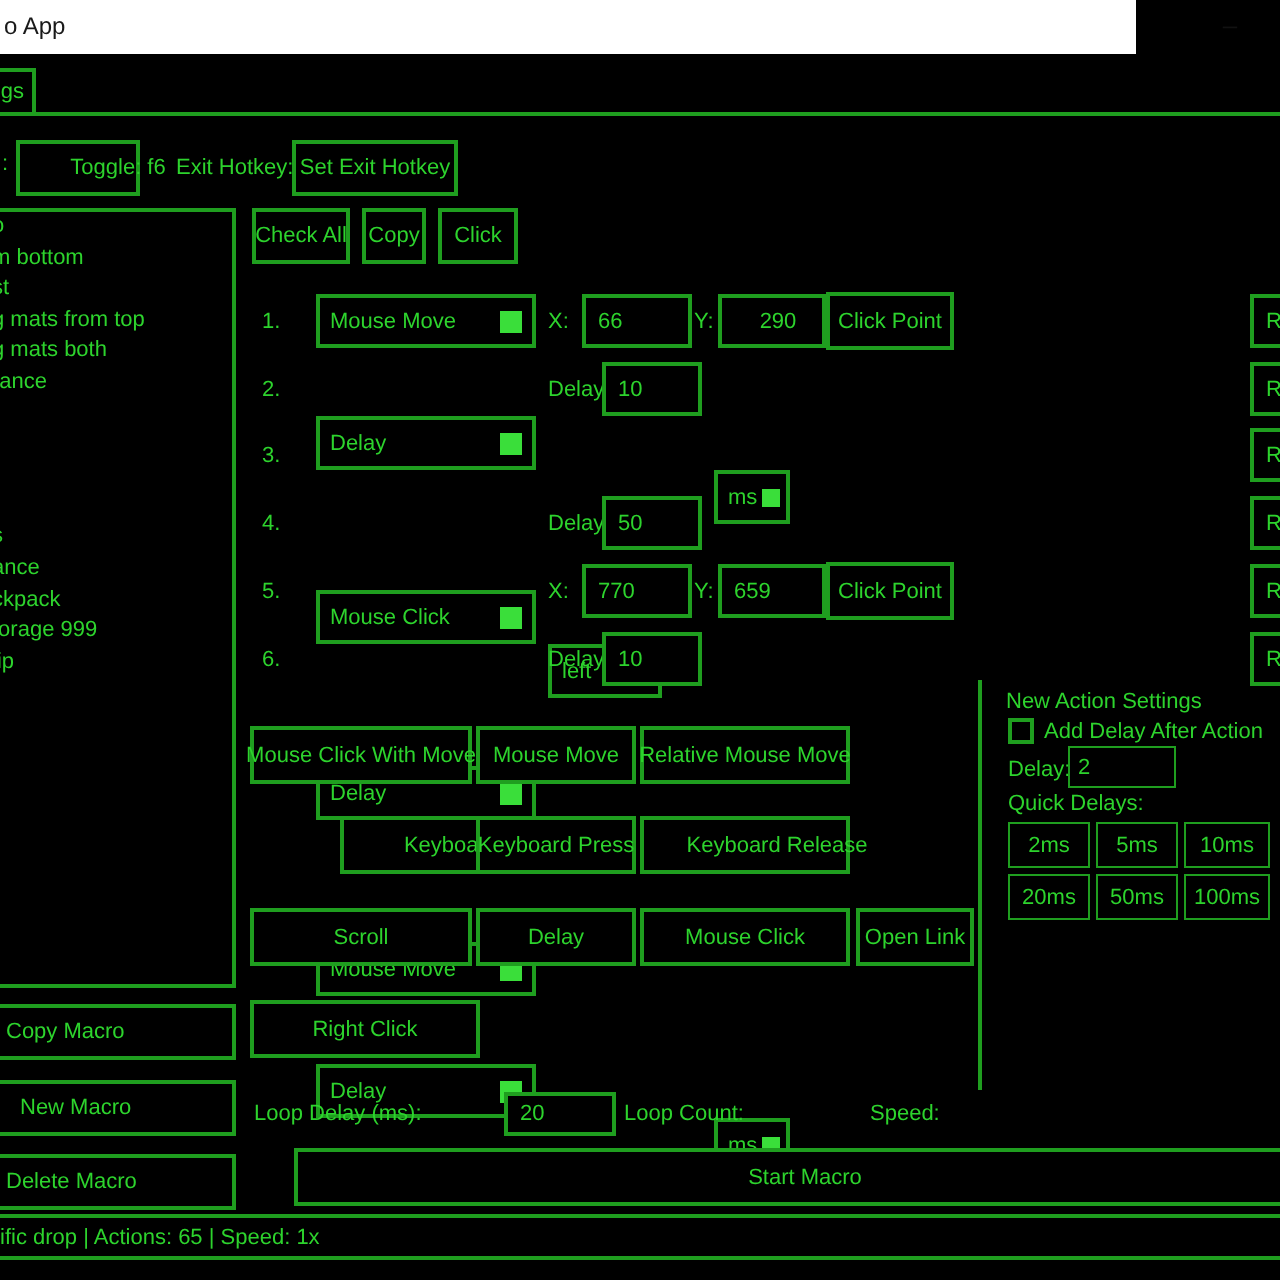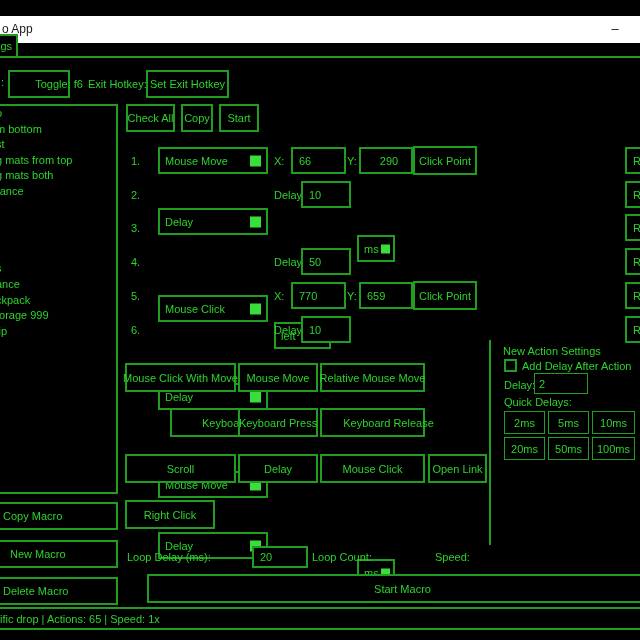--- a/index.html
+++ b/index.html
@@ -8,21 +8,21 @@
     --gb:#1f9e1f;        
     --gsq:#3ade3a;       
     --tb-bg:#ffffff;
   }
   *{box-sizing:border-box;margin:0;padding:0}
   html,body{width:640px;height:640px;overflow:hidden;background:var(--bg);
     font-family:"Liberation Sans","DejaVu Sans",sans-serif;}
   #screen{position:relative;width:640px;height:640px;background:var(--bg);overflow:hidden;color:var(--gt);}
   .abs{position:absolute}
   
-  .titlebar{left:0;top:16px;width:640px;height:27px;background:var(--tb-bg);color:#1a1a1a;
+  .titlebar{left:0;top:0;width:568px;height:27px;background:var(--tb-bg);color:#1a1a1a;
     display:flex;align-items:center;font-size:12px;}
   .title-text{position:absolute;left:2px;top:0;line-height:27px;}
   .min-btn{position:absolute;left:598px;top:0;width:34px;height:27px;text-align:center;line-height:25px;color:#111;font-size:13px;}
   
   .btn{border:2px solid var(--gb);background:var(--bg);color:var(--gt);
     display:flex;align-items:center;justify-content:center;font-size:11px;white-space:nowrap;}
   .btn.thin{border-width:1px}
   .tb{border:2px solid var(--gb);background:var(--bg);color:var(--gt);
     display:flex;align-items:center;font-size:11px;padding-left:6px;white-space:nowrap;}
   .tb.thin{border-width:1px}
@@ -81,21 +81,21 @@
     <div class="li">torage 999</div>
     <div class="li">lip</div>
   </div>
 
   <div class="abs btn" style="left:-28px;top:502px;width:146px;height:28px;justify-content:flex-start;padding-left:29px;">Copy Macro</div>
   <div class="abs btn" style="left:-28px;top:540px;width:146px;height:28px;justify-content:flex-start;padding-left:36px;">New Macro</div>
   <div class="abs btn" style="left:-28px;top:577px;width:146px;height:28px;justify-content:flex-start;padding-left:29px;">Delete Macro</div>
 
   <div class="abs btn" style="left:126px;top:104px;width:49px;height:28px;">Check All</div>
   <div class="abs btn" style="left:181px;top:104px;width:32px;height:28px;">Copy</div>
-  <div class="abs btn" style="left:219px;top:104px;width:40px;height:28px;">Start</div>
+  <div class="abs btn" style="left:219px;top:104px;width:40px;height:28px;">Click</div>
 
   <span class="abs lbl" style="left:131px;top:155px;">1.</span>
   <div class="abs dd" style="left:158px;top:147px;width:110px;height:27px;">
     <span>Mouse Move</span>
     <span class="sq"></span>
   </div>
   <span class="abs lbl" style="left:274px;top:155px;">X:</span>
   <div class="abs tb" style="left:291px;top:147px;width:55px;height:27px;">
     <span>66</span>
   </div>
@@ -184,21 +184,21 @@
 
   <div class="abs btn" style="left:125px;top:408px;width:111px;height:29px;margin-left:45px;">Keyboard</div>
   <div class="abs btn" style="left:238px;top:408px;width:80px;height:29px;">Keyboard Press</div>
   <div class="abs btn" style="left:320px;top:408px;width:105px;height:29px;padding-left:32px;">Keyboard Release</div>
 
   <div class="abs btn" style="left:125px;top:454px;width:111px;height:29px;">Scroll</div>
   <div class="abs btn" style="left:238px;top:454px;width:80px;height:29px;">Delay</div>
   <div class="abs btn" style="left:320px;top:454px;width:105px;height:29px;">Mouse Click</div>
   <div class="abs btn" style="left:428px;top:454px;width:59px;height:29px;">Open Link</div>
 
-  <div class="abs btn" style="left:125px;top:500px;width:90px;height:29px;">Right Click</div>
+  <div class="abs btn" style="left:125px;top:500px;width:115px;height:29px;">Right Click</div>
 
   <div class="abs vline" style="left:489px;top:340px;width:2px;height:205px;"></div>
   <span class="abs lbl" style="left:503px;top:345px;text-align:right;">New Action Settings</span>
   <div class="abs checkbox" style="left:504px;top:359px;width:13px;height:13px;"></div>
   <span class="abs lbl" style="left:522px;top:360px;">Add Delay After Action</span>
   <span class="abs lbl" style="left:504px;top:379px;">Delay:</span>
   <div class="abs tb thin" style="left:534px;top:373px;width:54px;height:21px;padding-left:4px;">
     <span>2</span>
   </div>
 

